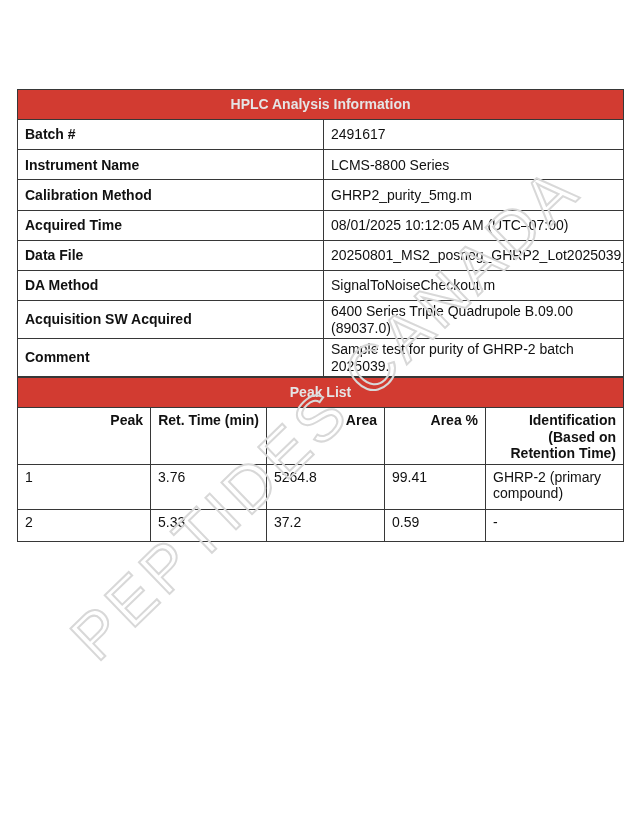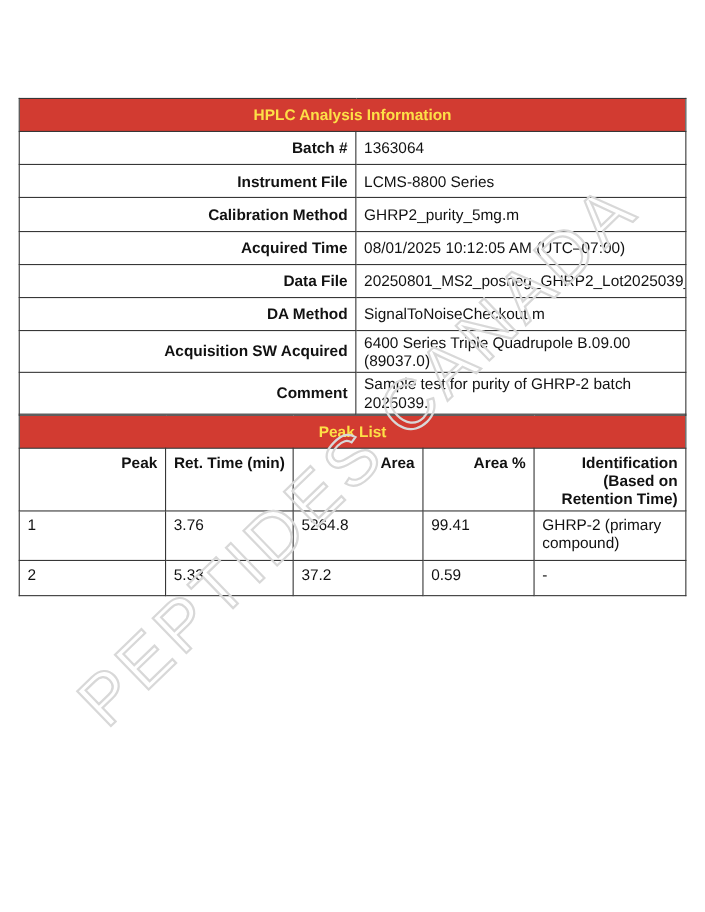--- a/index.html
+++ b/index.html
@@ -19,28 +19,28 @@
   th, td {
     border: 1.5px solid #373737;
     font-size: 14px;
     line-height: 1.18;
     padding: 2px 7px;
     overflow: hidden;
     background: #ffffff;
   }
   .red-title {
     background: #d23b31;
-    color: #fde047;
+    color: #e5e5e5;
     font-weight: bold;
     text-align: center;
     height: 25px;
     padding: 2px 6px;
   }
   #info-table td { height: 25.2px; vertical-align: middle; }
-  .label-cell { font-weight: bold; text-align: right; }
+  .label-cell { font-weight: bold; }
 
   #peak-table th.col-h {
     font-weight: bold;
     text-align: right;
     vertical-align: top;
     padding-top: 4px;
     height: 38px;
     background: #ffffff;
     color: #111111;
   }
@@ -73,24 +73,24 @@
     <colgroup>
         <col style="width:306px">
         <col style="width:300px">
       </colgroup>
     <tbody>
         <tr>
       <th class="red-title" colspan="2">HPLC Analysis Information</th>
     </tr>
     <tr>
       <td class="label-cell">Batch #</td>
-      <td>1363064</td>
+      <td>2491617</td>
     </tr>
     <tr>
-      <td class="label-cell">Instrument File</td>
+      <td class="label-cell">Instrument Name</td>
       <td>LCMS-8800 Series</td>
     </tr>
     <tr>
       <td class="label-cell">Calibration Method</td>
       <td>GHRP2_purity_5mg.m</td>
     </tr>
     <tr>
       <td class="label-cell">Acquired Time</td>
       <td>08/01/2025 10:12:05 AM (UTC–07:00)</td>
     </tr>

